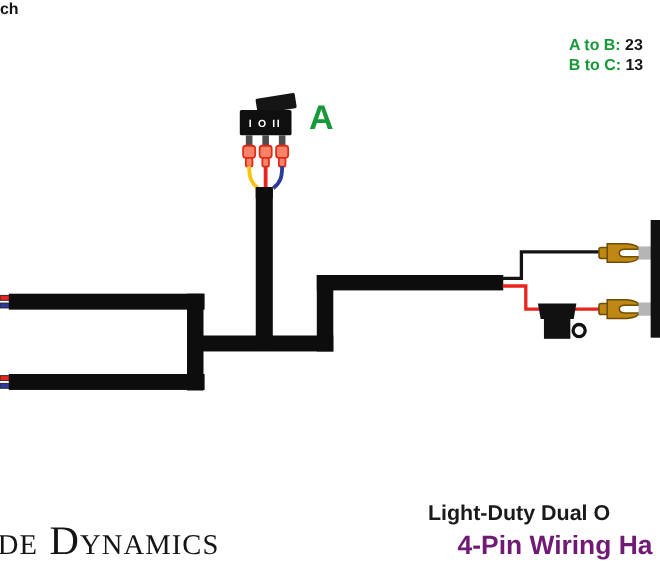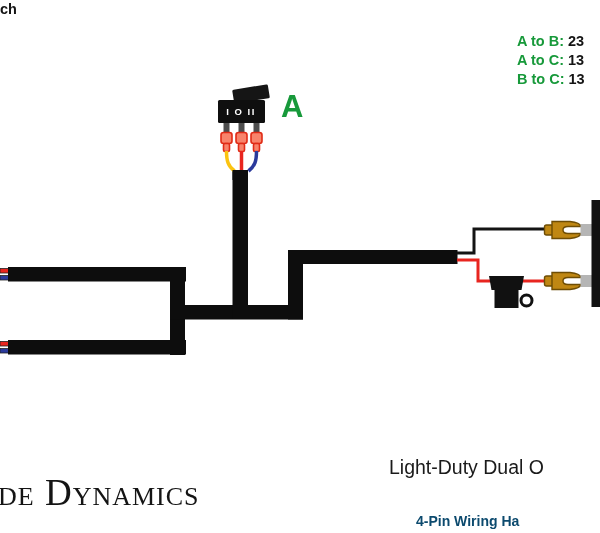--- a/index.html
+++ b/index.html
@@ -4,28 +4,28 @@
 <style>
   html,body{margin:0;padding:0;}
   body{font-family:"Liberation Sans",sans-serif;}
   .canvas{
     position:relative;width:600px;height:533px;background:#ffffff;
     overflow:hidden;
   }
   .diagram-svg{position:absolute;left:0;top:0;}
   .txt{position:absolute;color:#141414;white-space:nowrap;}
   .legend-left{left:0;top:29;font-size:14.5px;font-weight:700;line-height:19px;}
-  .measurements{left:517px;top:32px;font-size:14.5px;font-weight:700;line-height:19px;}
+  .measurements{left:517px;top:32px;font-size:14.5px;font-weight:700;line-height:19px;text-align:center;}
   .measurements .mlabel{color:#17993a;}
   .measurements .mvalue{color:#141414;}
   .switch-label{left:281px;top:91px;font-size:31px;font-weight:700;color:#17993a;line-height:31px;}
   .logo{left:-2px;top:473px;font-family:"Liberation Serif",serif;font-variant:small-caps;
         font-size:37px;line-height:40px;letter-spacing:1px;color:#141414;}
-  .title-line1{left:389px;top:455px;font-size:19.5px;font-weight:400;line-height:24px;color:#1a1a1a;}
-  .title-line2{left:416px;top:485px;font-size:14px;font-weight:700;line-height:24px;color:#0c4a6e;margin-top:24px;}
+  .title-line1{left:389px;top:455px;font-size:19.5px;font-weight:700;line-height:24px;color:#1a1a1a;}
+  .title-line2{left:416px;top:485px;font-size:24px;font-weight:700;line-height:24px;color:#701a75;}
 </style>
 </head>
 <body>
 
 <div class="canvas">
 
   <svg class="diagram-svg" width="600" height="533" viewBox="0 0 600 533">
 
     <g>
       <rect x="0" y="268.5" width="11" height="4.5" fill="#e8251f" stroke="#222" stroke-width="0.8"></rect>
@@ -94,21 +94,20 @@
       <rect x="232.5" y="170" width="15.5" height="10" fill="#0d0d0d"></rect>
     </g>
   </svg>
 
   <div class="txt legend-left">
     <div>ch</div>
   </div>
 
   <div class="txt measurements">
     <div><span class="mlabel">A to B:</span> <span class="mvalue">23</span></div>
-    <div><span class="mlabel">A to C:</span> <span class="mvalue">13</span></div>
     <div><span class="mlabel">B to C:</span> <span class="mvalue">13</span></div>
   </div>
 
   <div class="txt switch-label">A</div>
 
   <div class="txt logo">de Dynamics</div>
 
   <div class="txt title-line1">Light-Duty Dual O</div>
   <div class="txt title-line2">4-Pin Wiring Ha</div>
 

